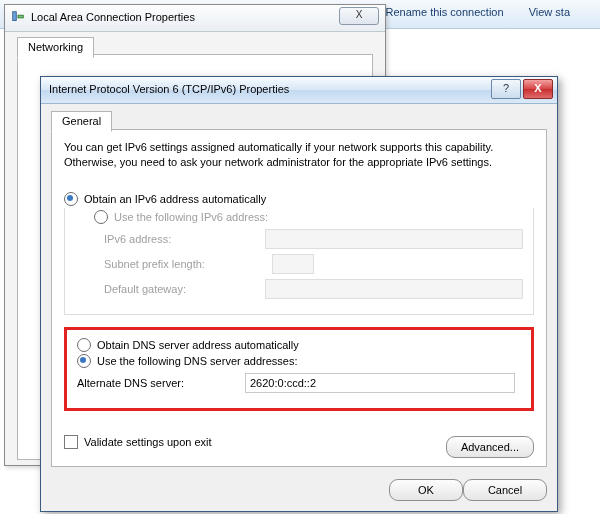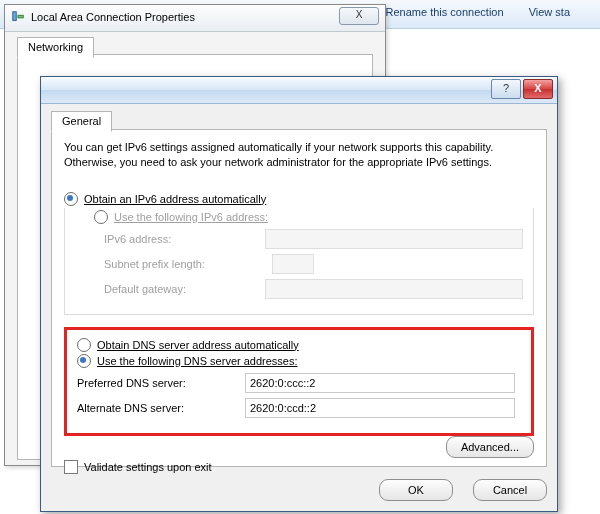--- a/index.html
+++ b/index.html
@@ -128,21 +128,21 @@
     position: absolute;
     top: 0; left: 0;
     height: 19px; padding: 0 10px; line-height: 19px;
     border: 1px solid #b5b5b5;
     border-bottom: 1px solid #fff;
     background: #fff;
     font-size: 11px;
     z-index: 2;
   }
   .desc { line-height: 1.35; margin-bottom: 22px; }
-  .radio-row { display: flex; align-items: center; gap: 6px; margin: 2px 0; text-decoration: underline; }
+  .radio-row { display: flex; align-items: center; gap: 6px; margin: 2px 0; }
   .radio {
     width: 12px; height: 12px; border-radius: 50%;
     border: 1px solid #6d6d6d; background: #fff; position: relative; flex: none;
   }
   .radio.checked::after {
     content: ""; position: absolute; left: 2px; top: 2px; width: 6px; height: 6px;
     border-radius: 50%; background: #3a78c4;
   }
   .field-grp {
     border: 1px solid #dcdcdc;
@@ -178,21 +178,21 @@
   }
   .btn {
     border: 1px solid #8f8f8f;
     background: linear-gradient(#fdfdfd,#e6e6e6);
     height: 22px; padding: 0 14px;
     font: inherit; font-size: 11px;
     border-radius: 9px;
     cursor: pointer;
   }
   .footer-btns {
-    position: absolute; right: 10px; bottom: 10px; display: flex; gap: 20px;
+    position: absolute; right: 10px; bottom: 10px; display: flex; gap: 0;
   }
 </style>
 </head>
 <body>
 
 <div class="toolbar">
   <div class="tb-left">
     <span>Organize</span>
     <span>Disable this network device</span>
     <span>Diagnose this connection</span>
@@ -214,20 +214,21 @@
   </div>
   <div class="back-body">
     <div class="tab-outer">
       <div class="tab-btn">Networking</div>
     </div>
   </div>
 </div>
 
 <div class="dlg-front">
   <div class="front-titlebar">
+    <div class="ttl">Internet Protocol Version 6 (TCP/IPv6) Properties</div>
     <div class="wbtns">
       <div class="wbtn">?</div>
       <div class="wbtn red">X</div>
     </div>
   </div>
 
   <div class="front-body">
     <div class="front-tabbtn">General</div>
     <div class="front-tabpane">
 
@@ -259,35 +260,31 @@
       <div class="dns-group">
         <div class="radio-row">
           <div class="radio"></div>
           <span>Obtain DNS server address automatically</span>
         </div>
         <div class="radio-row">
           <div class="radio checked"></div>
           <span>Use the following DNS server addresses:</span>
         </div>
         <div class="field-row">
-          <label>Preferred DNS server:</label>
-          <input class="txt w-wide" value="2620:0:ccc::2" style="">
-        </div>
-        <div class="field-row">
           <label>Alternate DNS server:</label>
           <input class="txt w-wide" value="2620:0:ccd::2" style="">
         </div>
       </div>
 
       <div class="exit-row">
         <div class="chk"></div>
         <span>Validate settings upon exit</span>
       </div>
 
       <button class="btn advanced">Advanced...</button>
     </div>
   </div>
 
   <div class="footer-btns">
     <button class="btn" style="width:74px">OK</button>
-    <button class="btn" style="width:74px">Cancel</button>
+    <button class="btn" style="width:84px">Cancel</button>
   </div>
 </div>
 
 </body></html>

